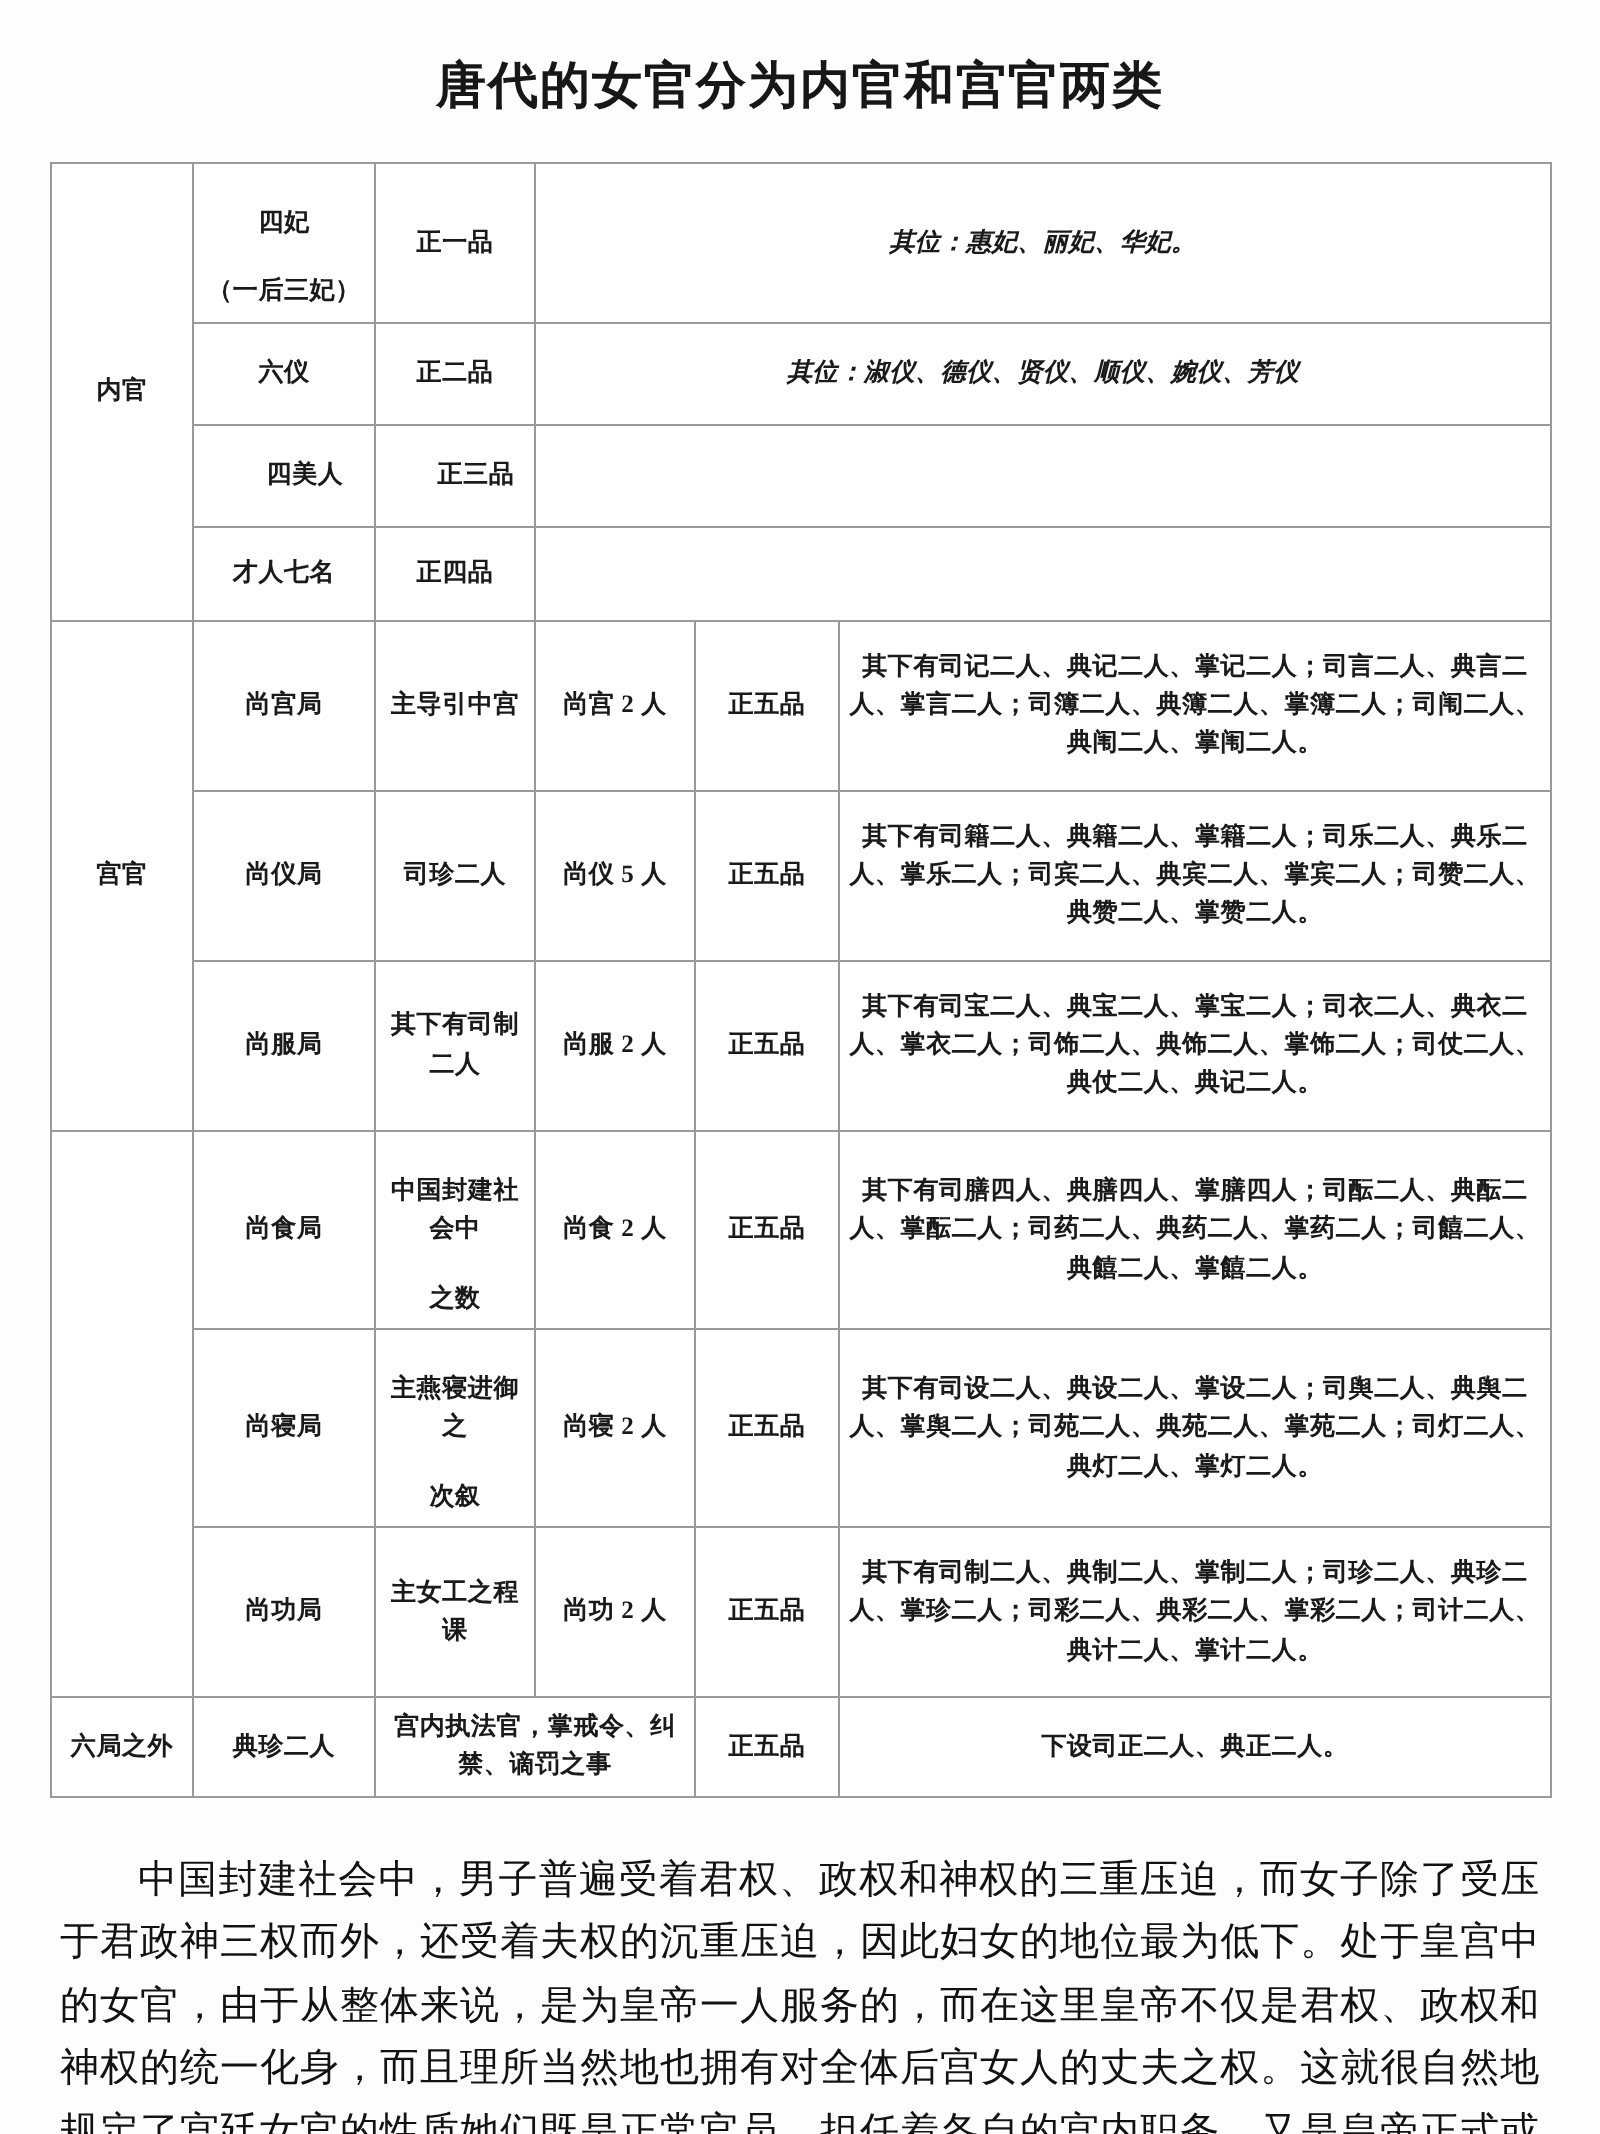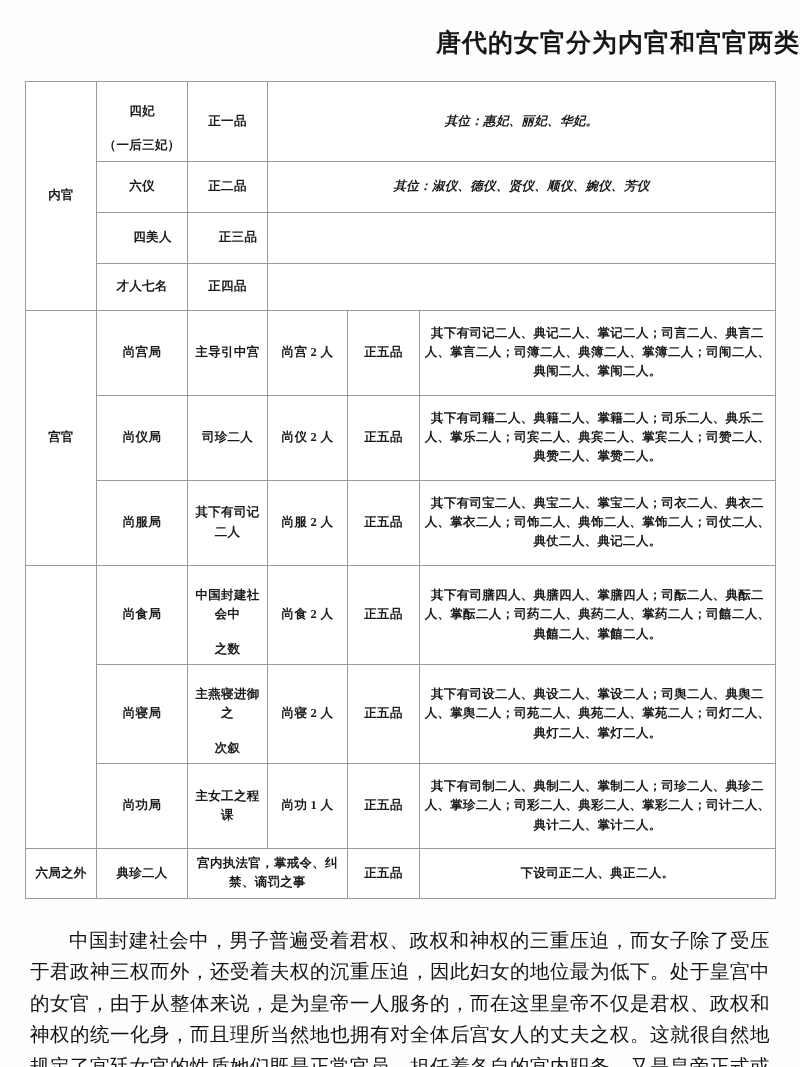--- a/index.html
+++ b/index.html
@@ -15,21 +15,21 @@
     overflow: hidden;
   }
   .page {
     position: relative;
     width: 800px;
     height: 1067px;
     background: #fdfdfd;
     box-sizing: border-box;
   }
   .doc-title {
-    text-align: right;
+    text-align: center;
     font-size: 25px;
     font-weight: bold;
     letter-spacing: 1px;
     color: #171717;
     padding-top: 26px;
     padding-bottom: 22px;
     font-family: "Liberation Serif", "DejaVu Serif", serif;
   }
   .table-wrap {
     margin: 0 25px 0 25px;
@@ -149,29 +149,29 @@
           <td>正五品</td>
           <td class="detail-cell">其下有司记二人、典记二人、掌记二人；司言二人、典言二人、掌言二人；司簿二人、典簿二人、掌簿二人；司闱二人、典闱二人、掌闱二人。</td>
         </tr>
 
         <tr class="bureau-row">
           <td>尚仪局</td>
           <td>
             <span class="two-line">司珍二人</span>
             <span class="two-line"></span>
           </td>
-          <td>尚仪 2 人</td>
+          <td>尚仪 5 人</td>
           <td>正五品</td>
           <td class="detail-cell">其下有司籍二人、典籍二人、掌籍二人；司乐二人、典乐二人、掌乐二人；司宾二人、典宾二人、掌宾二人；司赞二人、典赞二人、掌赞二人。</td>
         </tr>
 
         <tr class="bureau-row">
           <td>尚服局</td>
           <td>
-            <span class="two-line">其下有司记二人</span>
+            <span class="two-line">其下有司制二人</span>
             <span class="two-line"></span>
           </td>
           <td>尚服 2 人</td>
           <td>正五品</td>
           <td class="detail-cell">其下有司宝二人、典宝二人、掌宝二人；司衣二人、典衣二人、掌衣二人；司饰二人、典饰二人、掌饰二人；司仗二人、典仗二人、典记二人。</td>
         </tr>
 
         <tr class="bureau-row">
           <td class="cat-cell empty-cell" rowspan="3"></td>
           <td>尚食局</td>
@@ -194,21 +194,21 @@
           <td>正五品</td>
           <td class="detail-cell">其下有司设二人、典设二人、掌设二人；司舆二人、典舆二人、掌舆二人；司苑二人、典苑二人、掌苑二人；司灯二人、典灯二人、掌灯二人。</td>
         </tr>
 
         <tr class="bureau-row">
           <td>尚功局</td>
           <td>
             <span class="two-line">主女工之程课</span>
             <span class="two-line"></span>
           </td>
-          <td>尚功 1 人</td>
+          <td>尚功 2 人</td>
           <td>正五品</td>
           <td class="detail-cell">其下有司制二人、典制二人、掌制二人；司珍二人、典珍二人、掌珍二人；司彩二人、典彩二人、掌彩二人；司计二人、典计二人、掌计二人。</td>
         </tr>
 
         <tr class="extra-row">
           <td class="cat-cell">六局之外</td>
           <td>典珍二人</td>
           <td colspan="2">宫内执法官，掌戒令、纠禁、谪罚之事</td>
           <td>正五品</td>
           <td>下设司正二人、典正二人。</td>

